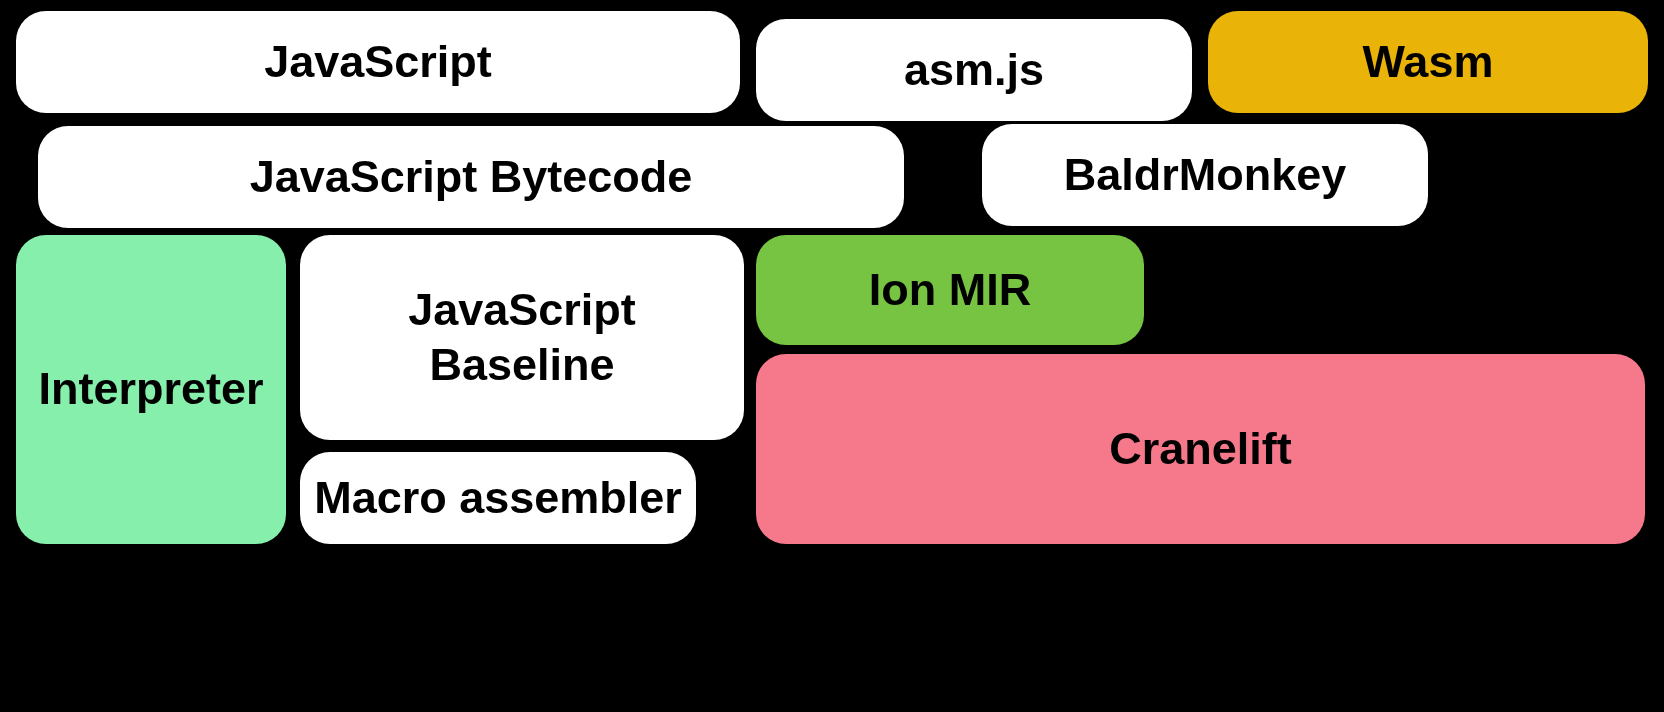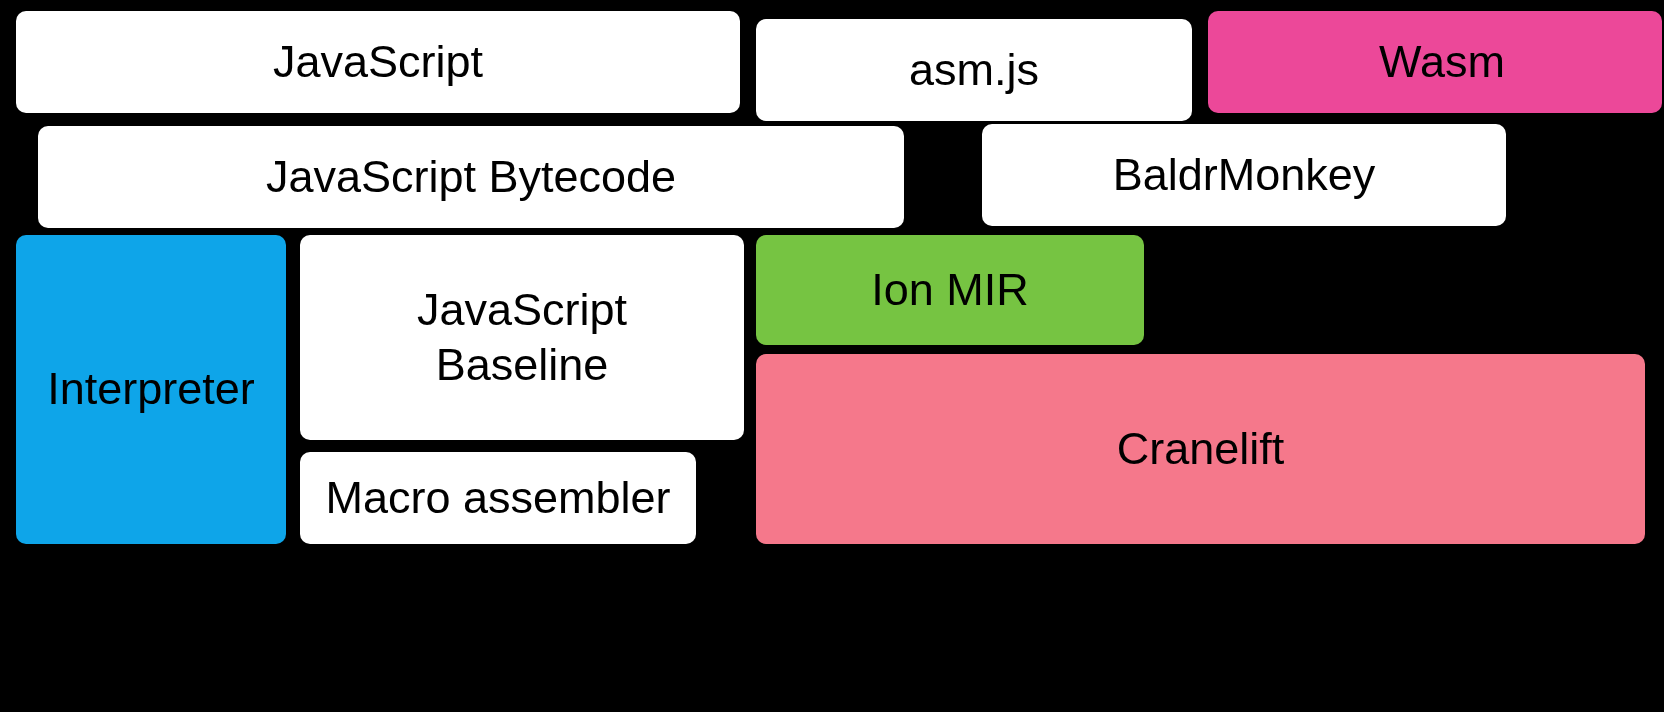--- a/index.html
+++ b/index.html
@@ -13,41 +13,42 @@
     font-family: "Liberation Sans", sans-serif;
   }
   .canvas {
     position: relative;
     width: 1664px;
     height: 712px;
     background: #000000;
   }
   .box {
     position: absolute;
-    border-radius: 10px;
+    border-radius: 30px;
     display: flex;
     align-items: center;
     justify-content: center;
     background: #ffffff;
+    font-weight: bold;
   }
   .box .label {
     color: #000000;
     font-size: 45px;
     line-height: 1.22;
     text-align: center;
     white-space: pre-line;
     letter-spacing: 0px;
   }
   
   .b-javascript      { left: 16px;   top: 11px;  width: 724px;  height: 102px; }
   .b-asmjs           { left: 756px;  top: 11px;  width: 436px;  height: 102px; margin-top: 8px; }
   .b-wasm            { left: 1208px; top: 11px;  width: 440px;  height: 102px; }
   
   .b-bytecode        { left: 16px;   top: 126px; width: 866px;  height: 102px; margin-left: 22px; }
-  .b-baldrmonkey     { left: 982px;  top: 124px; width: 524px;  height: 102px; }
+  .b-baldrmonkey     { left: 982px;  top: 124px; width: 446px;  height: 102px; }
   
   .b-interpreter     { left: 16px;   top: 235px; width: 270px;  height: 309px; }
   .b-baseline        { left: 300px;  top: 235px; width: 444px;  height: 205px; }
   .b-ionmir          { left: 756px;  top: 235px; width: 388px;  height: 110px; }
   .b-macroassembler  { left: 300px;  top: 452px; width: 396px;  height: 92px;  }
   .b-cranelift       { left: 756px;  top: 354px; width: 889px;  height: 190px; }
   
   .b-native          { left: 300px;  top: 555px; width: 1348px; height: 102px; }
 </style>
 </head>
@@ -56,33 +57,33 @@
 <div class="canvas" style="background: rgb(0, 0, 0);">
 
   <div class="box b-javascript" style="background: rgb(255, 255, 255);">
     <span class="label">JavaScript</span>
   </div>
 
   <div class="box b-asmjs" style="background: rgb(255, 255, 255);">
     <span class="label">asm.js</span>
   </div>
 
-  <div class="box b-wasm" style="background: #ec4899; padding-left: 14px;">
+  <div class="box b-wasm" style="background: #eab308;">
     <span class="label">Wasm</span>
   </div>
 
   <div class="box b-bytecode" style="background: rgb(255, 255, 255);">
     <span class="label">JavaScript Bytecode</span>
   </div>
 
   <div class="box b-baldrmonkey" style="background: rgb(255, 255, 255);">
     <span class="label">BaldrMonkey</span>
   </div>
 
-  <div class="box b-interpreter" style="background: #0ea5e9;">
+  <div class="box b-interpreter" style="background: #86efac;">
     <span class="label">Interpreter</span>
   </div>
 
   <div class="box b-baseline" style="background: rgb(255, 255, 255);">
     <span class="label">JavaScript
 Baseline</span>
   </div>
 
   <div class="box b-ionmir" style="background: rgb(118, 196, 66);">
     <span class="label">Ion MIR</span>

